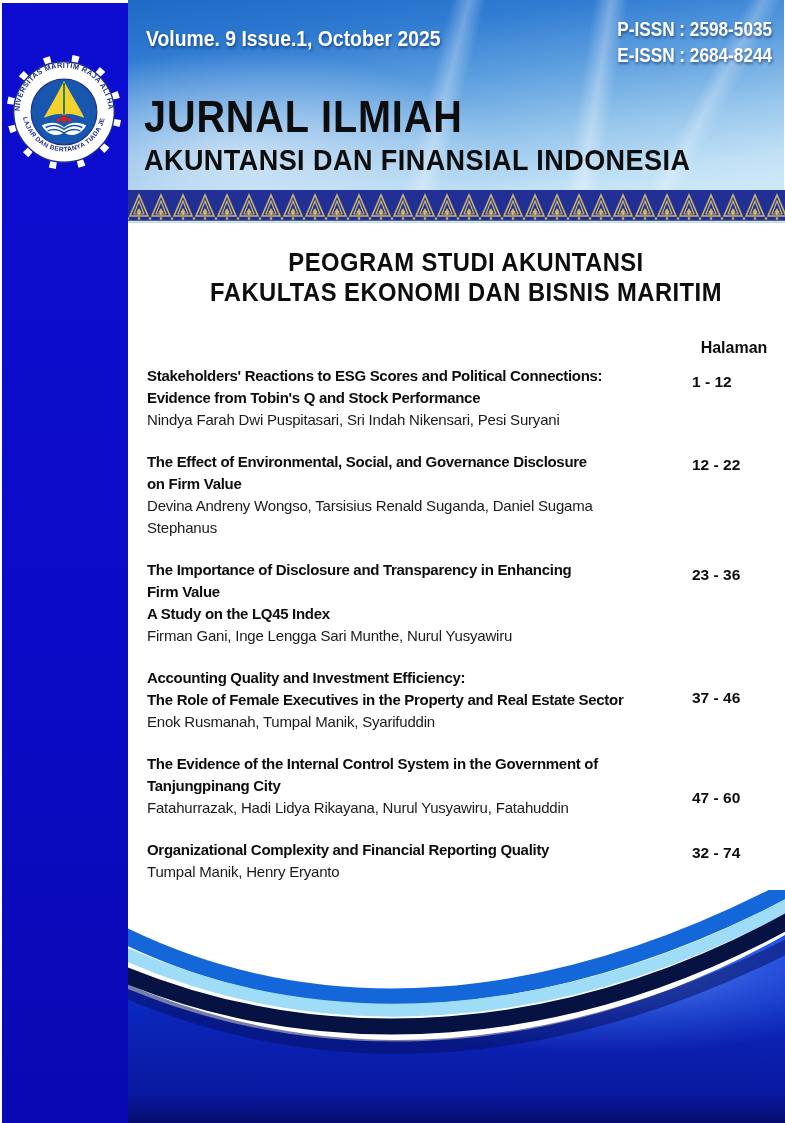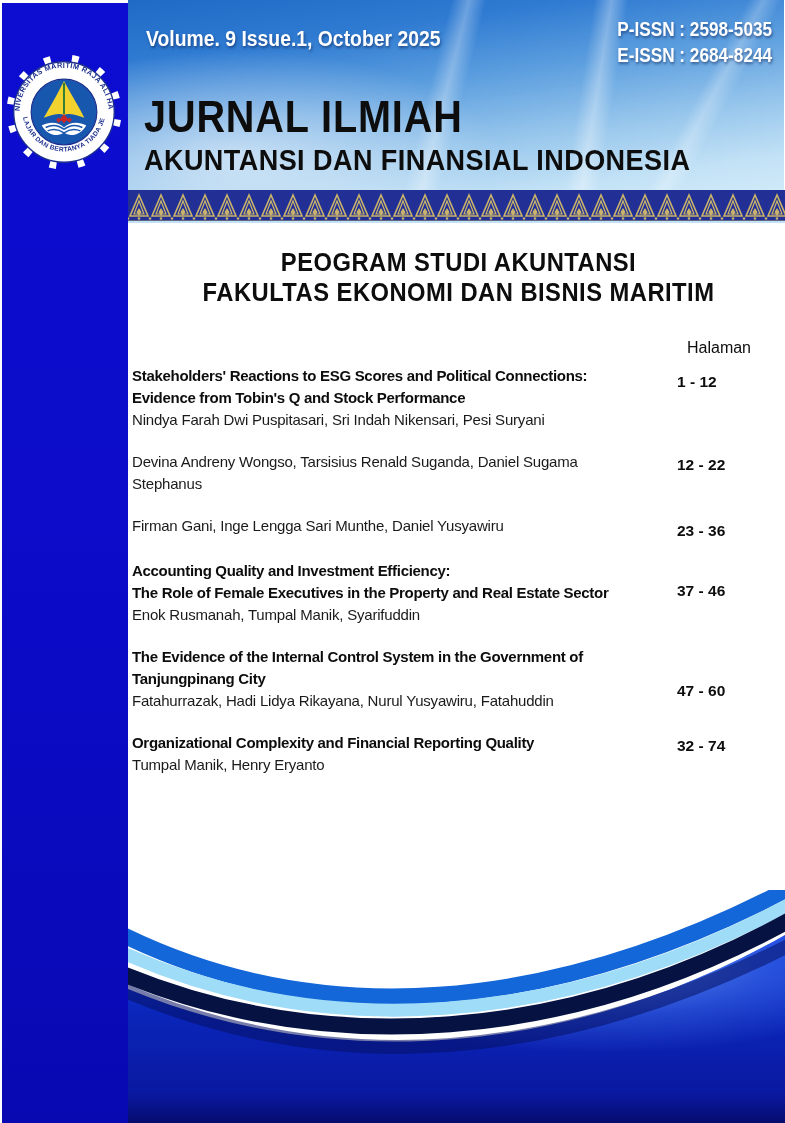--- a/index.html
+++ b/index.html
@@ -49,29 +49,29 @@
     font-size:30px; font-weight:bold; letter-spacing:0.5px; line-height:36px;
     transform:scaleX(0.90); transform-origin:left center; white-space:nowrap;
   }
 
   
   .band { position:absolute; left:128px; top:190px; width:657px; height:33px;
           border-bottom:2px solid #bfe3f5; }
   .band svg { display:block; width:100%; height:100%; }
 
   
-  .content { position:absolute; left:128px; top:223px; width:657px; padding:0 0 0 4px; }
+  .content { position:absolute; left:128px; top:223px; width:657px; padding:0 0 0 19px; }
   .section-heading {
     margin-top:24px; text-align:center; color:#0d0d0d;
     font-size:25px; font-weight:bold; line-height:30px; letter-spacing:0.5px;
     transform:scaleX(0.95); transform-origin:center; white-space:pre-line;
   }
   .toc-head-row { display:flex; margin-top:32px; }
   .toc-head-row .spacer { width:545px; }
-  .halaman { width:84px; text-align:center; font-weight:normal; font-size:16px; color:#0d0d0d; }
+  .halaman { width:84px; text-align:center; font-weight:bold; font-size:16px; color:#0d0d0d; }
   .articles { margin-top:8px; }
   .article { display:flex; margin-bottom:20px; }
   .a-main { width:545px; }
   .a-title {
     font-size:15px; font-weight:bold; color:#0d0d0d; line-height:22px;
     letter-spacing:-0.3px; white-space:pre; overflow:visible;
   }
   .a-authors {
     font-size:15px; color:#1a1a1a; line-height:22px;
     letter-spacing:-0.2px; white-space:pre; overflow:visible;
@@ -181,29 +181,34 @@
         <div class="a-main">
           <div class="a-title">Stakeholders' Reactions to ESG Scores and Political Connections:
 Evidence from Tobin's Q and Stock Performance</div>
           <div class="a-authors">Nindya Farah Dwi Puspitasari, Sri Indah Nikensari, Pesi Suryani</div>
         </div>
         <div class="a-pages">1 - 12</div>
       </div>
 
       <div class="article">
         <div class="a-main">
+          <div class="a-title">The Effect of Environmental, Social, and Governance Disclosure
+on Firm Value</div>
           <div class="a-authors">Devina Andreny Wongso, Tarsisius Renald Suganda, Daniel Sugama
 Stephanus</div>
         </div>
         <div class="a-pages">12 - 22</div>
       </div>
 
       <div class="article">
         <div class="a-main">
-          <div class="a-authors">Firman Gani, Inge Lengga Sari Munthe, Daniel Yusyawiru</div>
+          <div class="a-title">The Importance of Disclosure and Transparency in Enhancing
+Firm Value
+A Study on the LQ45 Index</div>
+          <div class="a-authors">Firman Gani, Inge Lengga Sari Munthe, Nurul Yusyawiru</div>
         </div>
         <div class="a-pages">23 - 36</div>
       </div>
 
       <div class="article">
         <div class="a-main">
           <div class="a-title">Accounting Quality and Investment Efficiency:
 The Role of Female Executives in the Property and Real Estate Sector</div>
           <div class="a-authors">Enok Rusmanah, Tumpal Manik, Syarifuddin</div>
         </div>

